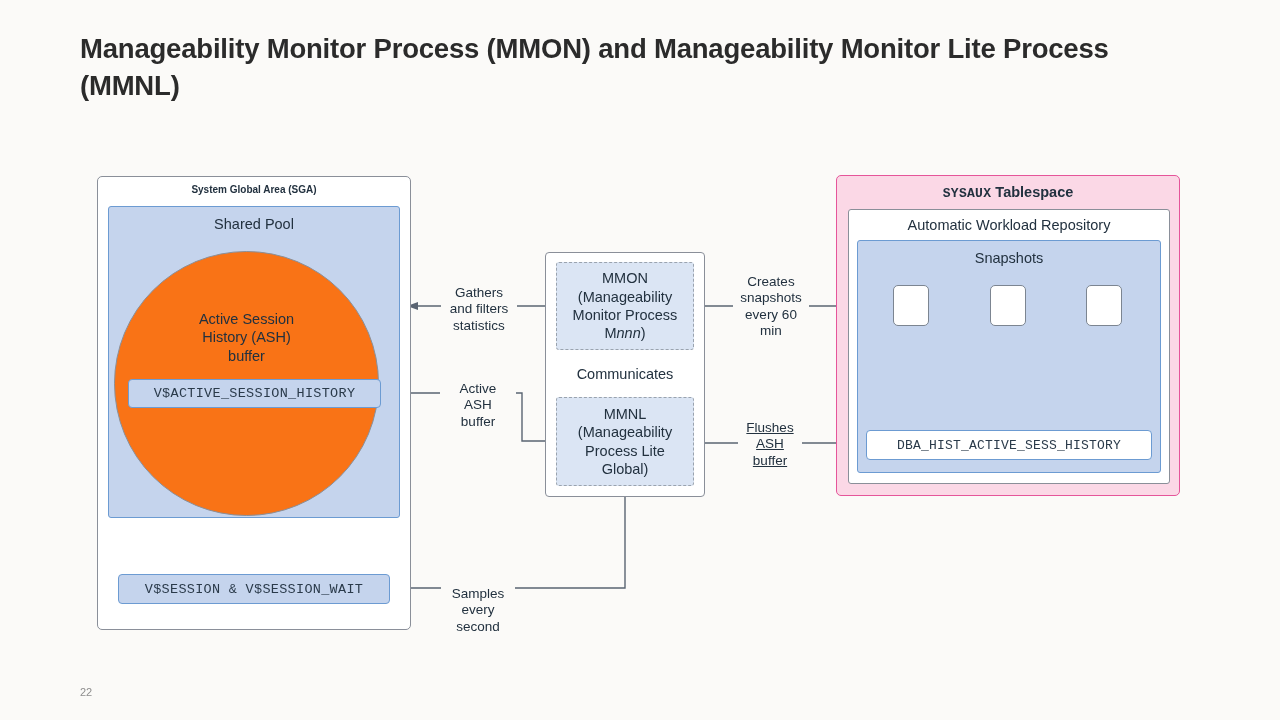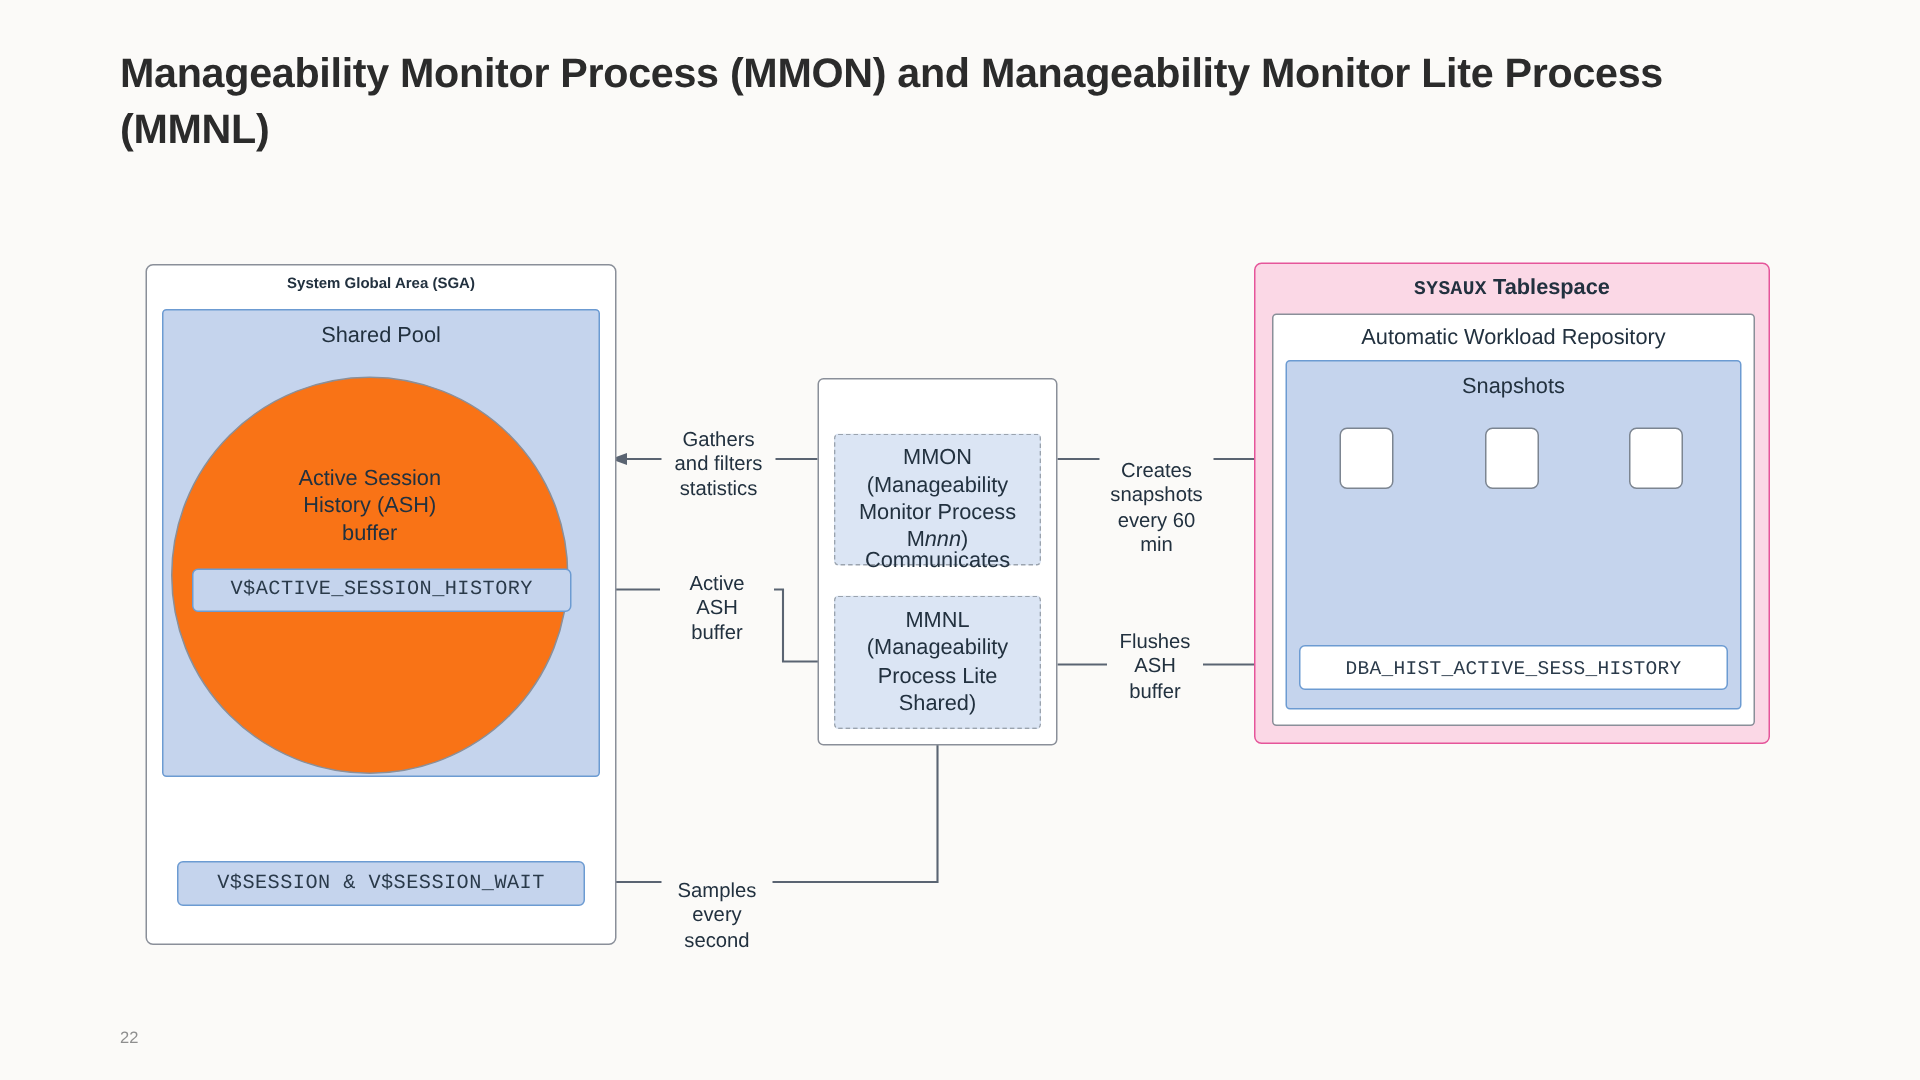--- a/index.html
+++ b/index.html
@@ -93,21 +93,21 @@
   }
   .proc-dashed {
     background: #dbe5f4;
     border: 1.4px dashed #9aa3ae;
     border-radius: 3px;
     display: flex; align-items: center; justify-content: center;
     text-align: center;
     font-size: 14.5px; color: #22313f; line-height: 1.26;
     padding: 2px 4px;
   }
-  .mmon-box { left: 556px; top: 262px; width: 138px; height: 88px; margin-top: 27px; }
+  .mmon-box { left: 556px; top: 262px; width: 138px; height: 88px; }
   .mmnl-box { left: 556px; top: 397px; width: 138px; height: 89px; }
   .mmon-box i, .mmnl-box i { }
 
   .communicates-label {
     position: absolute;
     left: 545px; top: 366px; width: 160px;
     text-align: center;
     font-size: 14.5px; color: #22313f;
     background: transparent;
   }
@@ -189,23 +189,23 @@
   .edge-label {
     position: absolute;
     background: #fbfaf8;
     text-align: center;
     font-size: 13.5px;
     color: #22313f;
     line-height: 1.22;
     padding: 2px 5px;
   }
   .lbl-gathers   { left: 441px; top: 283px;  width: 76px; }
-  .lbl-creates   { left: 733px; top: 272px;  width: 76px; margin-top: 32px; }
+  .lbl-creates   { left: 733px; top: 272px;  width: 76px; }
   .lbl-fills     { left: 440px; top: 379px;  width: 76px; }
-  .lbl-flushes   { left: 738px; top: 418px;  width: 64px; }
+  .lbl-flushes   { left: 738px; top: 418px;  width: 64px; text-decoration: underline; }
   .lbl-samples   { left: 441px; top: 564px;  width: 74px; margin-top: 20px; }
 </style>
 </head>
 <body>
 
 <div id="root">
 
   <div class="slide-title">Manageability Monitor Process (MMON) and Manageability Monitor Lite Process (MMNL)</div>
 
   <svg class="conn-svg" viewBox="0 0 1280 720">
@@ -259,21 +259,21 @@
     </div>
   </div>
 
   <div class="communicates-label">Communicates</div>
 
   <div class="box proc-dashed mmnl-box">
     <div>
       <span>MMNL</span><br>
       <span>(Manageability</span><br>
       <span>Process Lite</span><br>
-      <span>Shared)</span>
+      <span>Global)</span>
     </div>
   </div>
 
   <div class="box sysaux-outer">
     <div class="sysaux-title">
       <span class="mono-word">SYSAUX</span><span> Tablespace</span>
     </div>
   </div>
 
   <div class="box awr-box">

